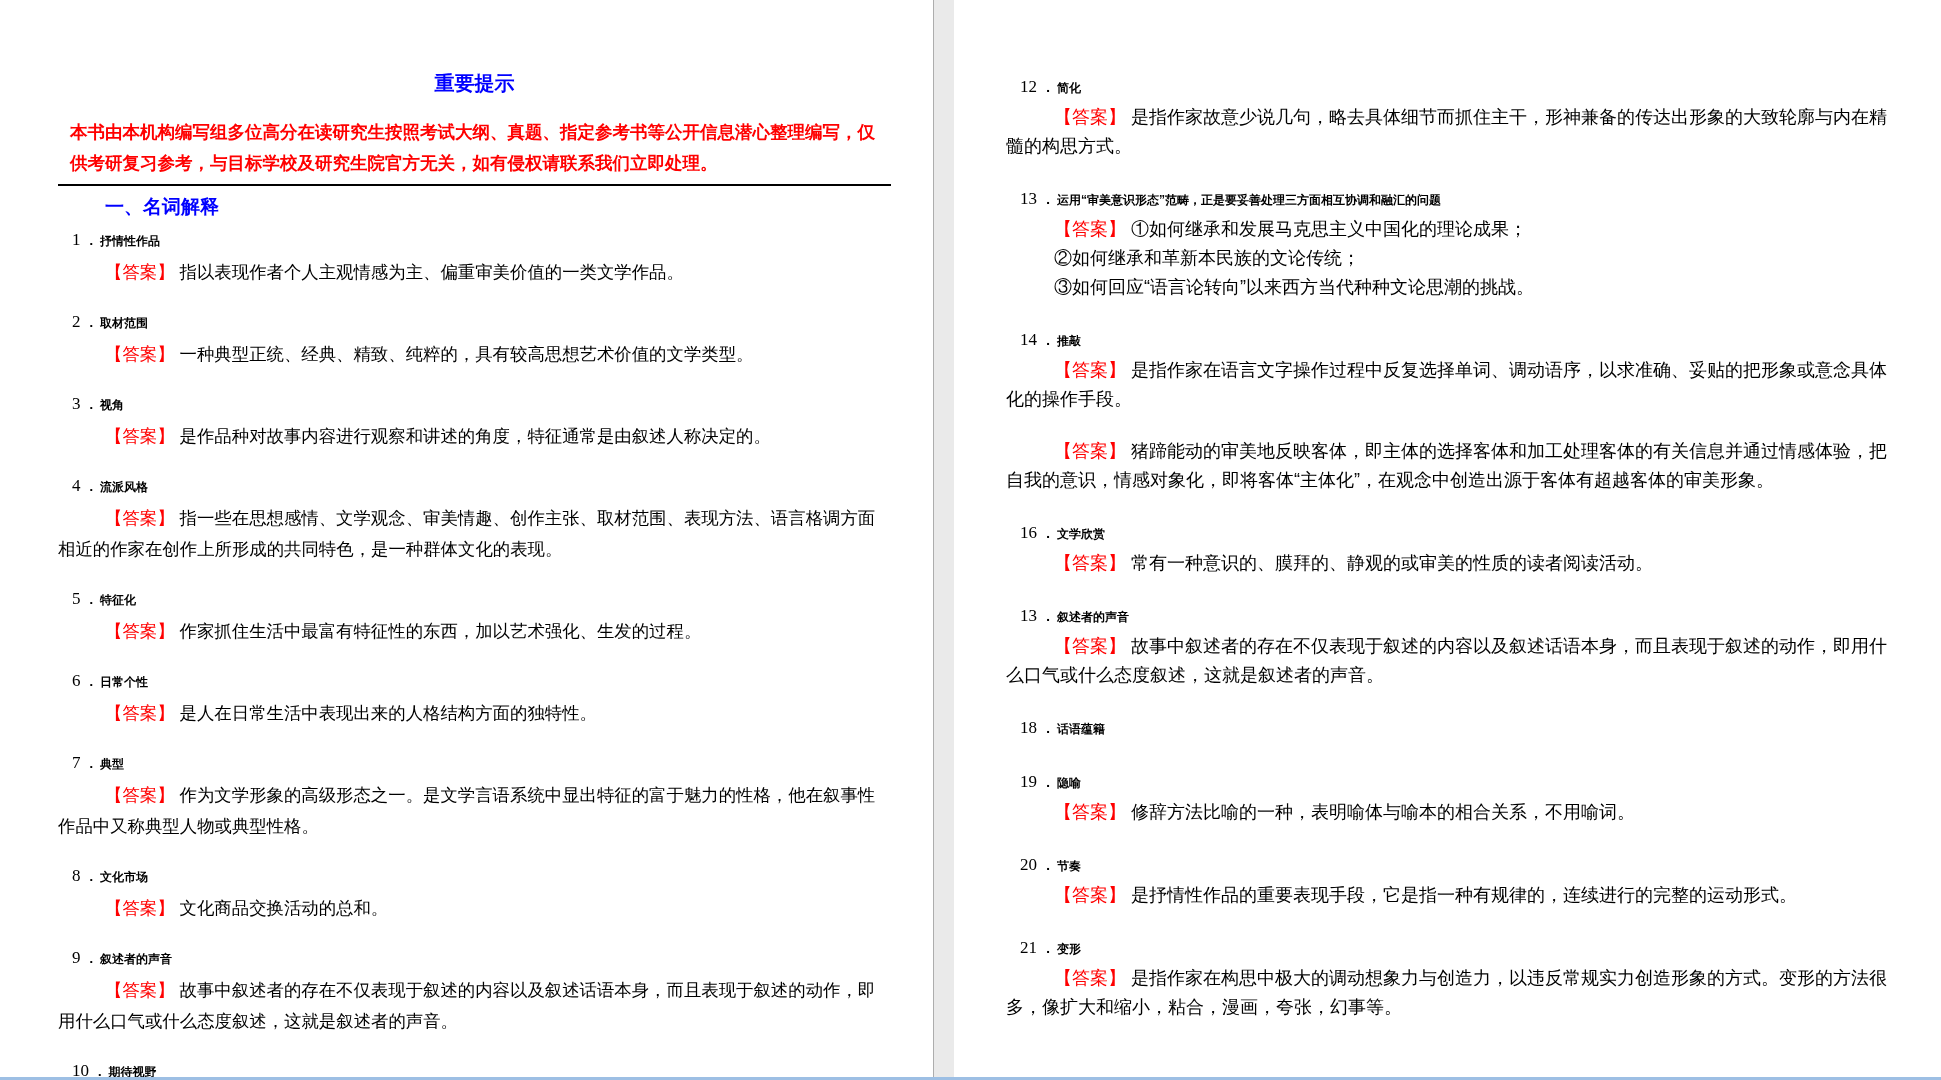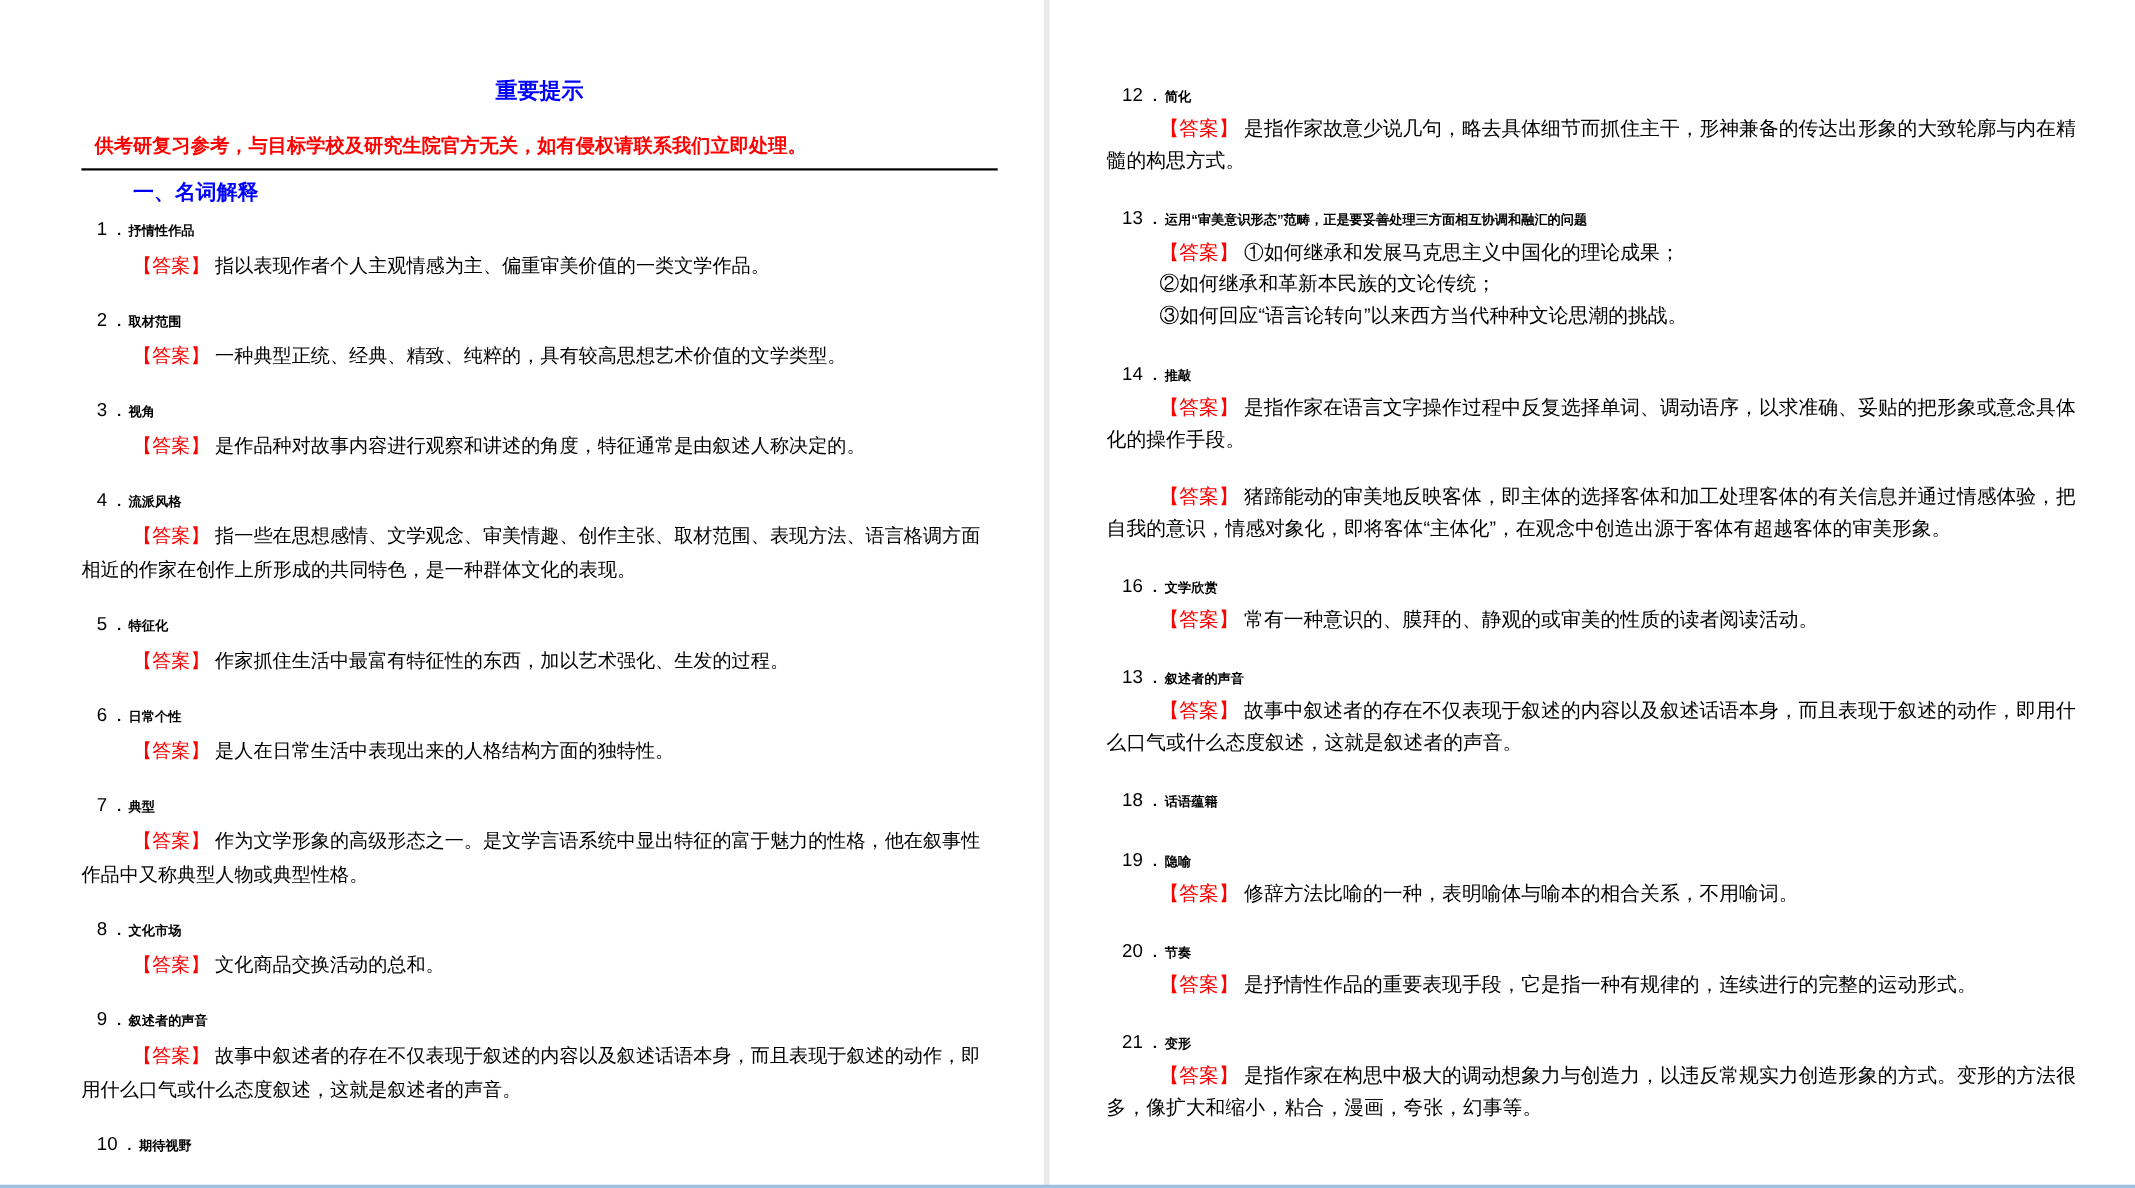--- a/index.html
+++ b/index.html
@@ -13,21 +13,21 @@
   }
   .viewport { position:absolute; inset:0; }
   .gutter {
     position:absolute; left:933px; top:0; width:20px; height:1080px;
     background:var(--gutter_gray, #eaeaea);
     border-left:1px solid #adadad;
     border-right:1px solid #d6d6d6;
   }
   .page { position:absolute; top:0; box-sizing:border-box; background:#ffffff; }
   .page-left {
-    left:16px; width:933px; height:1080px;
+    left:0; width:933px; height:1080px;
     padding:0 42px 0 58px;
     font-size:17.4px; line-height:31px;
   }
   .page-right {
     left:954px; width:987px; height:1080px;
     padding:70px 50px 0 52px;
     font-size:18px; line-height:29px;
   }
   .doc-title {
     margin-top:68px;
@@ -55,21 +55,21 @@
     font-weight:bold;
     font-size:19px;
     line-height:31px;
     margin-left:47px;
   }
   .items { margin-top:2px; }
   .page-left .item + .item { margin-top:18px; }
   .page-right .item + .item { margin-top:23px; }
   .term-line { padding-left:14px; }
   .num {
-    font-family:Liberation Sans, sans-serif;
+    font-family:Liberation Serif, serif;
     font-size:17px;
     margin-right:2px;
   }
   .dot { font-weight:normal; }
   .term { font-weight:bold; font-size:12px; color:#000000; }
   .answer { text-indent:47px; }
   .page-right .answer { text-indent:48px; }
   .answer-extra { text-indent:48px; }
   .ans-label { color:var(--answer_red, #ff0000); margin-right:5px; }
   .bottom-bar {
@@ -80,20 +80,21 @@
 </head>
 <body>
 
 <div class="viewport">
 
   <div class="gutter"></div>
 
   <div class="page page-left">
     <div class="doc-title">重要提示</div>
     <div class="notice">
+      <div>本书由本机构编写组多位高分在读研究生按照考试大纲、真题、指定参考书等公开信息潜心整理编写，仅</div>
       <div>供考研复习参考，与目标学校及研究生院官方无关，如有侵权请联系我们立即处理。</div>
     </div>
     <hr class="black-rule">
     <div class="section-heading">一、名词解释</div>
 
     <div class="items">
 
       <div class="item">
         <div class="term-line"><span class="num">1</span><span class="dot">．</span><span class="term">抒情性作品</span></div>
         <div class="answer"><span class="ans-label">【答案】</span><span class="ans-text">指以表现作者个人主观情感为主、偏重审美价值的一类文学作品。</span></div>

